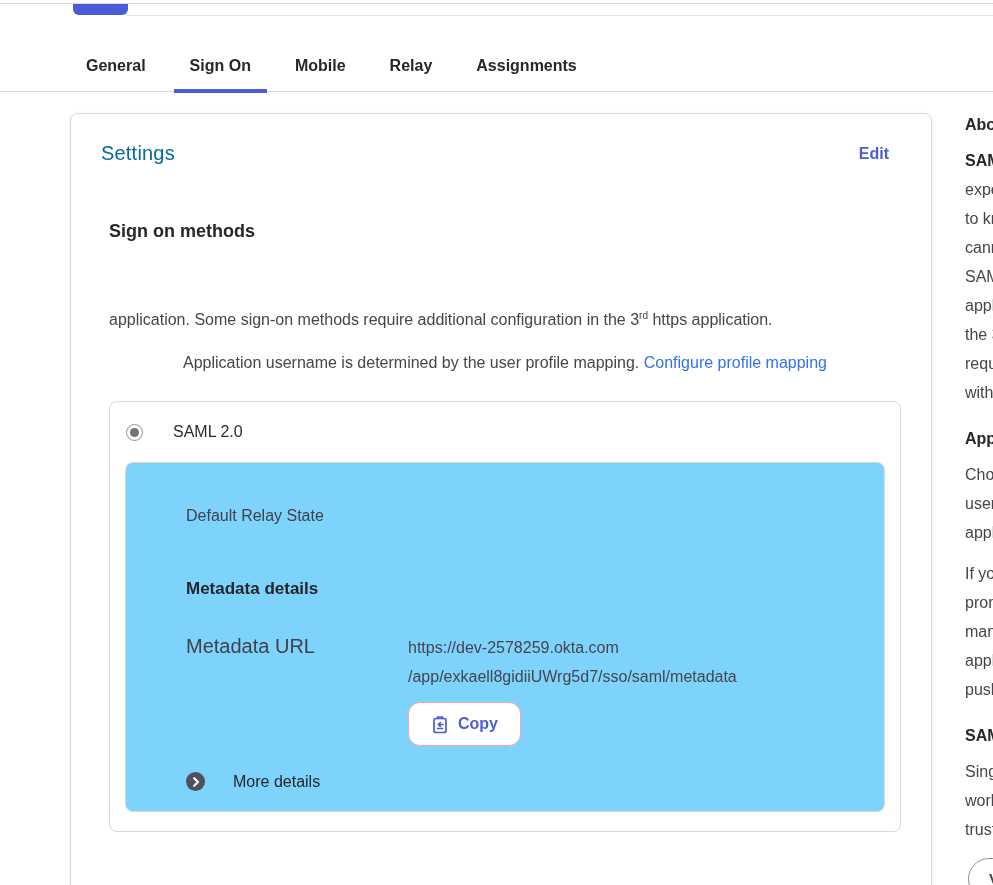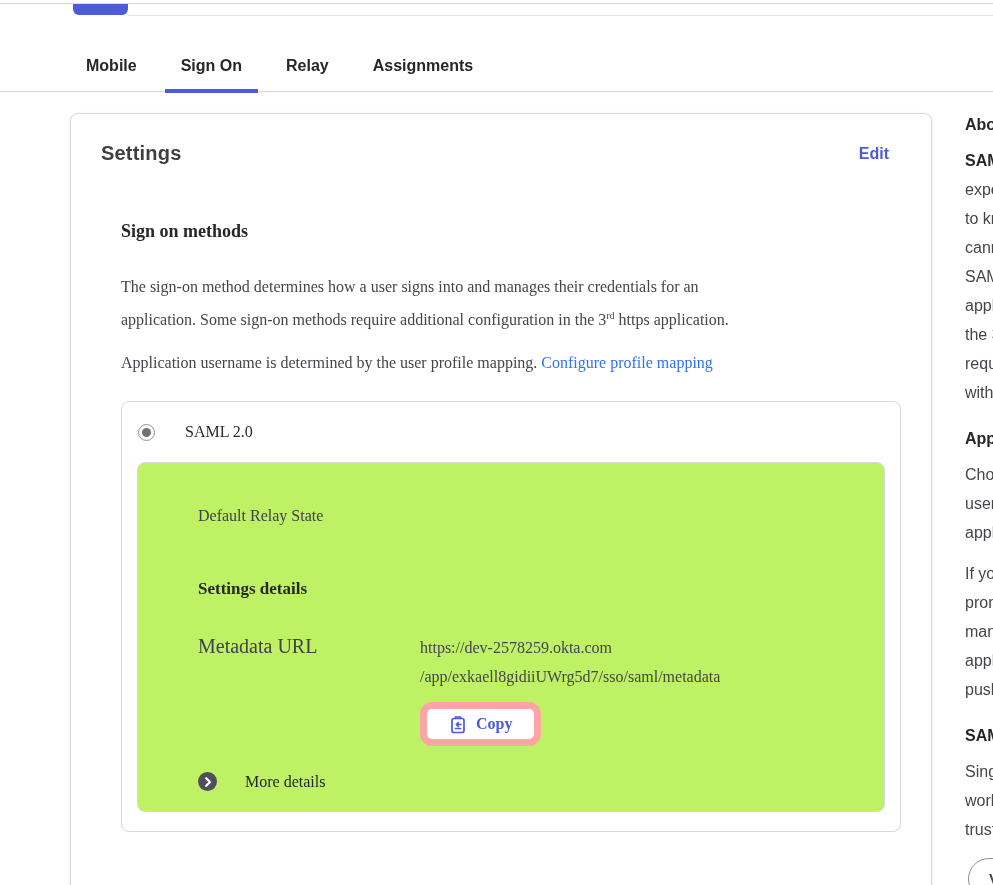--- a/index.html
+++ b/index.html
@@ -20,51 +20,51 @@
     padding:0 16px; margin-right:12px; font-size:16px; font-weight:600; color:#26262b;
     background:none; border:none; cursor:pointer; font-family:inherit; }
   .tab.active::after { content:""; position:absolute; left:0; bottom:-1px; width:100%;
     height:4px; background:#4c5bd6; }
 
   
   .card { position:absolute; left:70px; top:113px; width:862px; min-height:900px;
     background:#fff; border:1px solid #d8d8dc; border-radius:8px;
     box-shadow:0 1px 4px rgba(29,29,33,.08); padding:28px 30px 60px 30px; }
   .card-header { display:flex; align-items:center; }
-  .card-title { font-size:20px; font-weight:700; color:#404040; letter-spacing:.2px; }
+  .card-title { font-size:20px; font-weight:400; color:#0369a1; letter-spacing:.2px; }
   .edit-link { margin-left:auto; margin-right:12px; font-size:16px; font-weight:600;
     color:#4c5bd6; text-decoration:none; cursor:pointer; }
 
-  .section { margin-left:20px;font-family:Liberation Serif, serif; }
+  .section { margin-left:8px; }
   .section-title { margin-top:56px; font-size:18px; font-weight:700; color:#26262b; }
   .desc { margin-top:30px; font-size:16px; line-height:29px; color:#45454d; }
   .desc sup { font-size:10px; vertical-align:super; }
-  .desc2 { margin-top:14px; font-size:16px; line-height:29px; color:#45454d; }
+  .desc2 { margin-top:14px; font-size:16px; line-height:29px; color:#45454d;text-align:center; }
   .text-link { color:#3272ef; text-decoration:none; cursor:pointer; }
 
   
   .method-box { margin-top:24px; margin-left:0; border:1px solid #d8d8dc; border-radius:8px;
     background:#fff; }
   .radio-row { display:flex; align-items:center; height:60px; padding-left:16px; }
   .radio { width:17px; height:17px; border-radius:50%; border:1.5px solid #8f8f97;
     position:relative; flex:none; }
   .radio::after { content:""; position:absolute; left:50%; top:50%; width:9px; height:9px;
     margin:-4.5px 0 0 -4.5px; border-radius:50%; background:#72727a; }
   .radio-label { margin-left:30px; font-size:16px; color:#2b2b33; }
 
   .inner-box { margin:0 15px 19px 15px; border:1px solid #d8d8dc; border-radius:8px;
-    background:#bef264; padding:44px 30px 20px 60px; }
+    background:#7dd3fc; padding:44px 30px 20px 60px; }
   .relay-label { font-size:16px; color:#41414b; }
   .meta-title { margin-top:54px; font-size:17px; font-weight:700; color:#26262b; }
   .meta-row { display:flex; margin-top:34px; }
   .meta-label { width:222px; flex:none; font-size:20px; color:#41414b; padding-top:2px; }
   .meta-value { font-size:16px; line-height:29px; color:#45454d; word-break:break-all; }
 
   .copy-btn { margin-top:11px; display:inline-flex; align-items:center; gap:9px;
-    height:44px; padding:0 22px; background:#fff; border:7px solid #fca5a5;
+    height:44px; padding:0 22px; background:#fff; border:1px solid #fca5a5;
     border-radius:12px; color:#4c5bd6; font-size:16px; font-weight:700;
     font-family:inherit; cursor:pointer; }
   .copy-btn svg { display:block; }
 
   .more-row { margin-top:26px; display:flex; align-items:center; gap:28px; cursor:pointer; }
   .more-icon { width:19px; height:19px; border-radius:50%; background:#50505a;
     display:flex; align-items:center; justify-content:center; flex:none; }
   .more-label { font-size:16px; color:#26262b; }
 
   .cred-title { margin-top:17px; margin-left:0; font-size:20px; font-weight:700; color:#21212a; }
@@ -83,54 +83,55 @@
 </head>
 <body>
 
 <div class="topbar">
   <div class="topline1"></div>
   <div class="nav-pill"></div>
   <div class="topline2"></div>
 </div>
 
 <nav class="tabs">
+  <button class="tab">General</button>
+  <button class="tab active">Sign On</button>
   <button class="tab">Mobile</button>
-  <button class="tab active">Sign On</button>
   <button class="tab">Relay</button>
   <button class="tab">Assignments</button>
 </nav>
 
 <section class="card">
   <div class="card-header">
     <h2 class="card-title">Settings</h2>
     <a class="edit-link">Edit</a>
   </div>
 
   <div class="section">
     <h3 class="section-title">Sign on methods</h3>
 
     <p class="desc">
-      <span>The sign-on method determines how a user signs into and manages their credentials for an</span><br>
+      <br>
       <span>application. Some sign-on methods require additional configuration in the 3</span><sup>rd</sup><span> https application.</span>
     </p>
 
     <p class="desc2">
       <span>Application username is determined by the user profile mapping. </span><a class="text-link">Configure profile mapping</a>
     </p>
 
     <div class="method-box">
       <div class="radio-row">
         <span class="radio"></span>
         <span class="radio-label">SAML 2.0</span>
       </div>
 
       <div class="inner-box">
         <div class="relay-label">Default Relay State</div>
 
-        <h4 class="meta-title">Settings details</h4>
+        <h4 class="meta-title">Metadata details</h4>
 
         <div class="meta-row">
           <div class="meta-label">Metadata URL</div>
           <div>
             <div class="meta-value">https://dev-2578259.okta.com</div>
             <div class="meta-value">/app/exkaell8gidiiUWrg5d7/sso/saml/metadata</div>
             <button class="copy-btn">
               <span>
                 <svg width="18" height="19" viewBox="0 0 18 19" fill="none" stroke="#4c5bd6" stroke-width="1.7" stroke-linecap="round" stroke-linejoin="round">
                   <rect x="3" y="3.5" width="12" height="14" rx="2"></rect>

